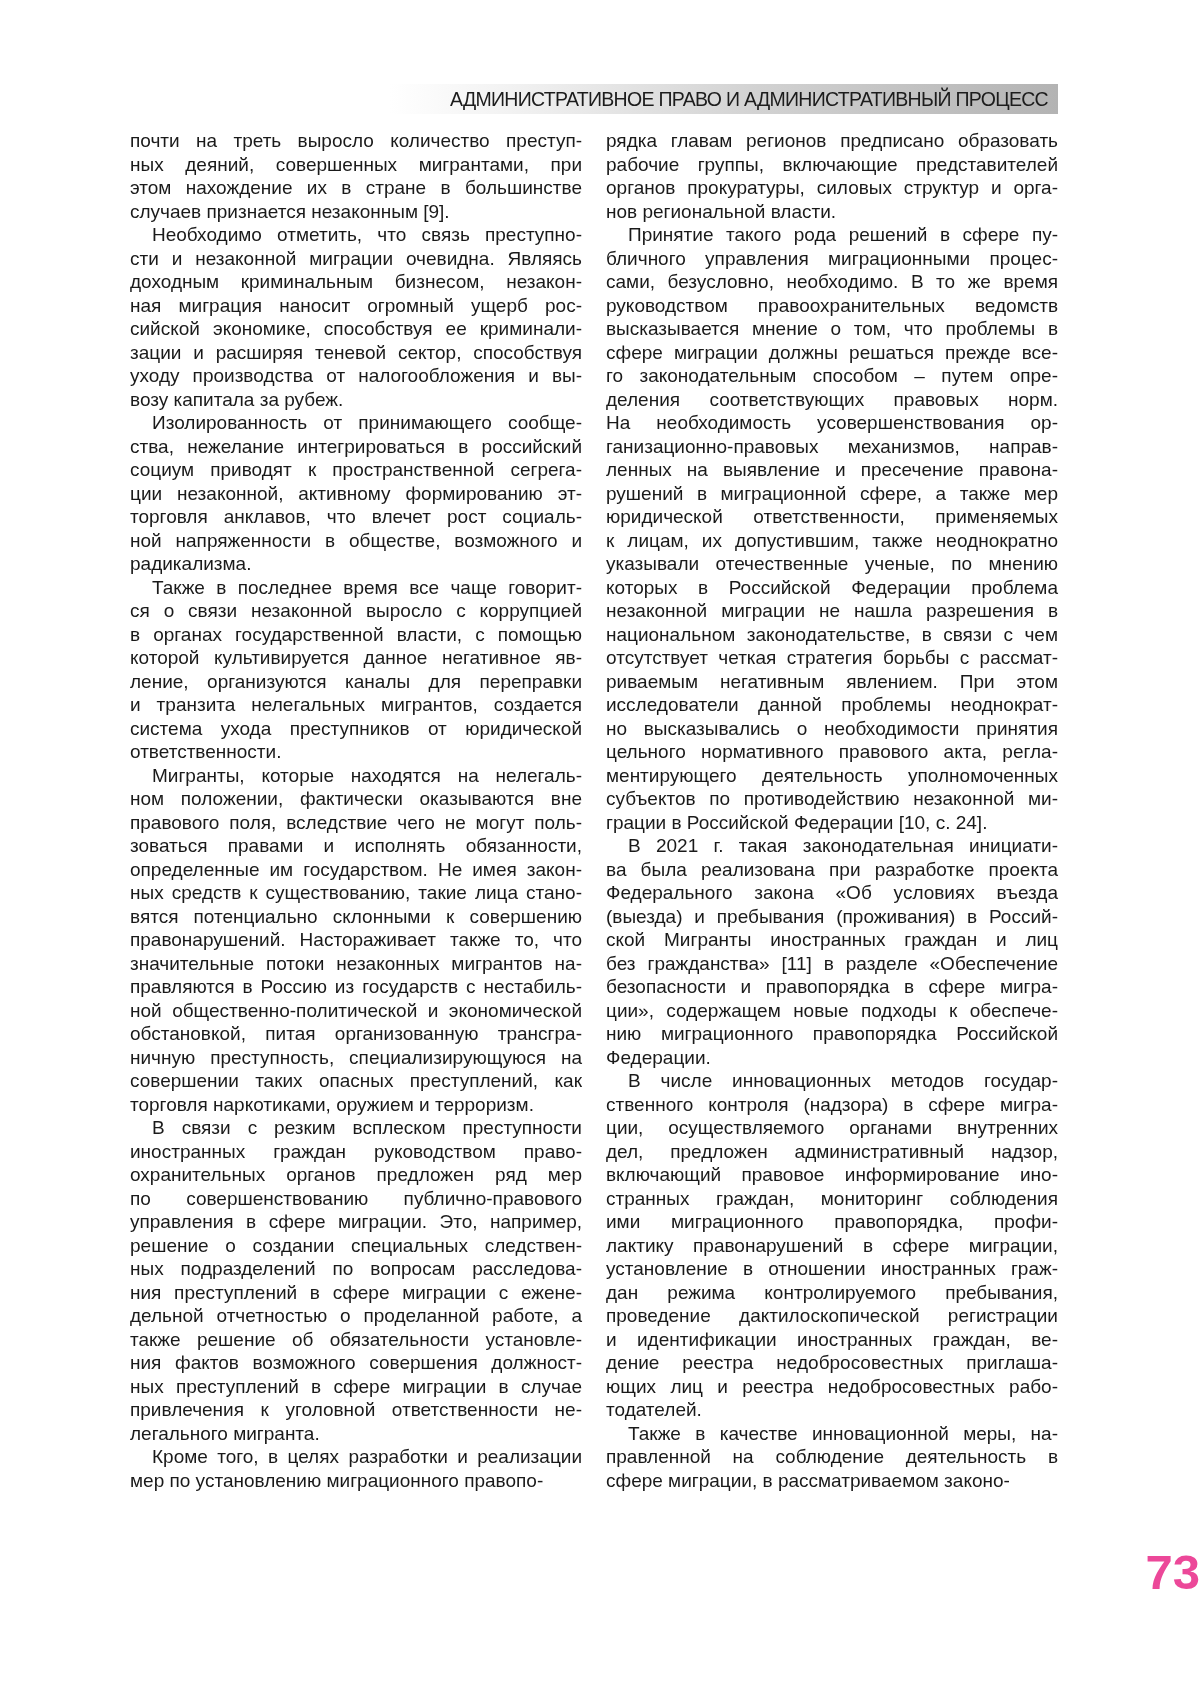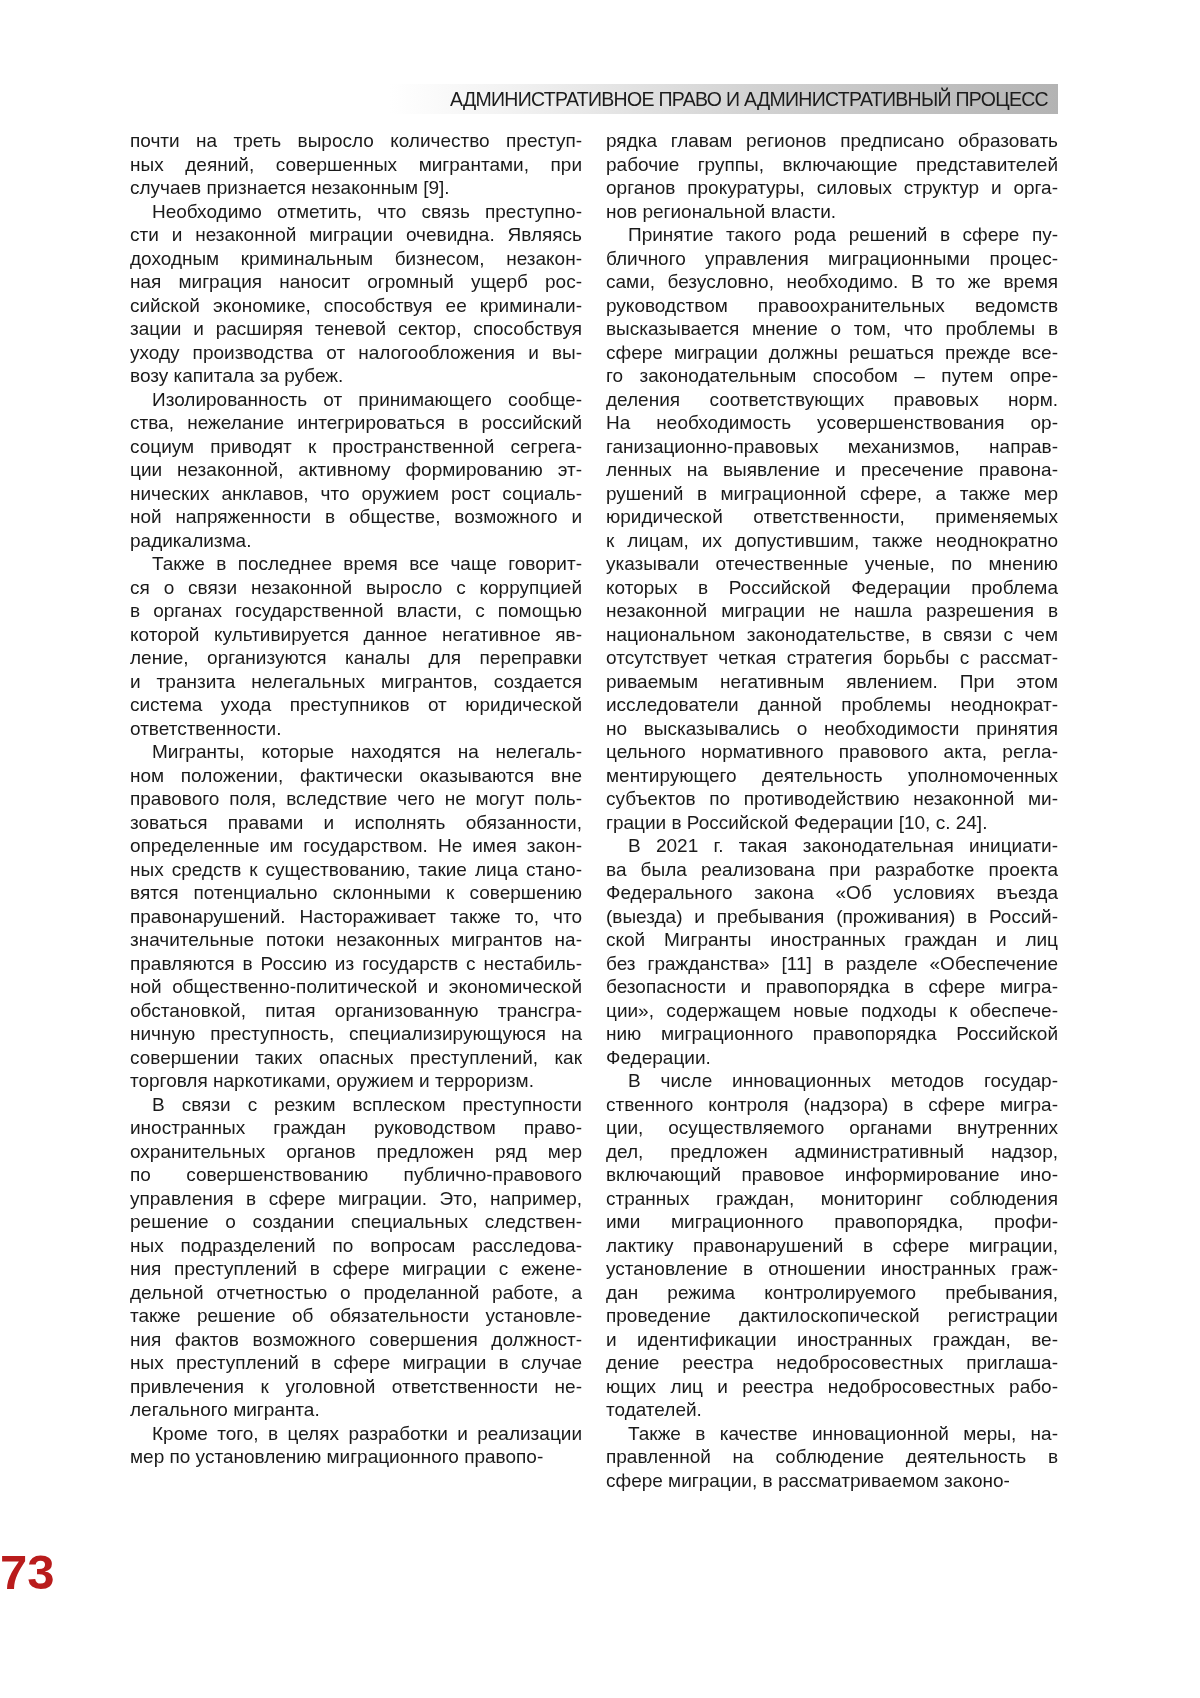--- a/index.html
+++ b/index.html
@@ -47,55 +47,56 @@
     text-align: justify;
     text-align-last: justify;
   }
   .line.last { text-align-last: left; }
   .line.first { text-indent: 22px; }
   .page-number {
     position: absolute;
     left: 0;
     top: 1544px;
     width: 100%;
-    text-align: left;
+    text-align: right;
     font-size: 49px;
     font-weight: 700;
-    color: #b91c1c;
+    color: #ec4899;
   }
 </style>
 </head>
 <body>
 
 <div class="page">
   <div class="header-bar">АДМИНИСТРАТИВНОЕ ПРАВО И АДМИНИСТРАТИВНЫЙ ПРОЦЕСС</div>
 
   <div class="columns">
     <div class="col" id="col-left">
         <div class="para">
           <div class="line">почти на треть выросло количество преступ-</div>
           <div class="line">ных деяний, совершенных мигрантами, при</div>
+          <div class="line">этом нахождение их в стране в большинстве</div>
           <div class="line last">случаев признается незаконным [9].</div>
         </div>
         <div class="para">
           <div class="line first">Необходимо отметить, что связь преступно-</div>
           <div class="line">сти и незаконной миграции очевидна. Являясь</div>
           <div class="line">доходным криминальным бизнесом, незакон-</div>
           <div class="line">ная миграция наносит огромный ущерб рос-</div>
           <div class="line">сийской экономике, способствуя ее криминали-</div>
           <div class="line">зации и расширяя теневой сектор, способствуя</div>
           <div class="line">уходу производства от налогообложения и вы-</div>
           <div class="line last">возу капитала за рубеж.</div>
         </div>
         <div class="para">
           <div class="line first">Изолированность от принимающего сообще-</div>
           <div class="line">ства, нежелание интегрироваться в российский</div>
           <div class="line">социум приводят к пространственной сегрега-</div>
           <div class="line">ции незаконной, активному формированию эт-</div>
-          <div class="line">нических анклавов, что оружием рост социаль-</div>
+          <div class="line">торговля анклавов, что влечет рост социаль-</div>
           <div class="line">ной напряженности в обществе, возможного и</div>
           <div class="line last">радикализма.</div>
         </div>
         <div class="para">
           <div class="line first">Также в последнее время все чаще говорит-</div>
           <div class="line">ся о связи незаконной выросло с коррупцией</div>
           <div class="line">в органах государственной власти, с помощью</div>
           <div class="line">которой культивируется данное негативное яв-</div>
           <div class="line">ление, организуются каналы для переправки</div>
           <div class="line">и транзита нелегальных мигрантов, создается</div>

